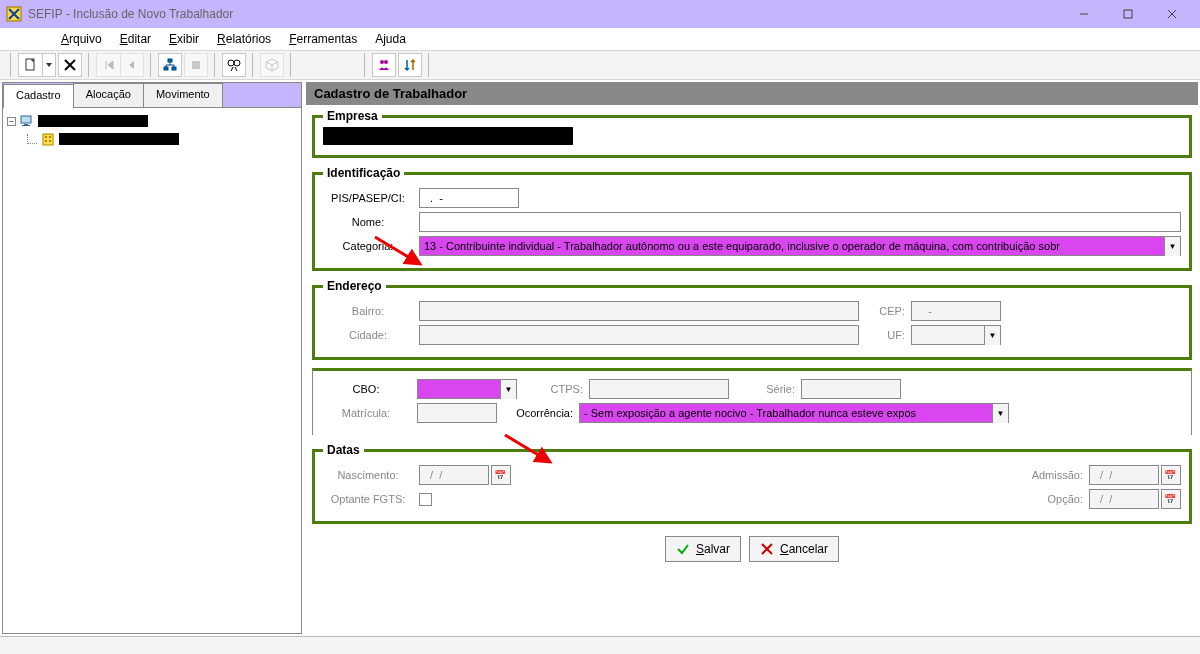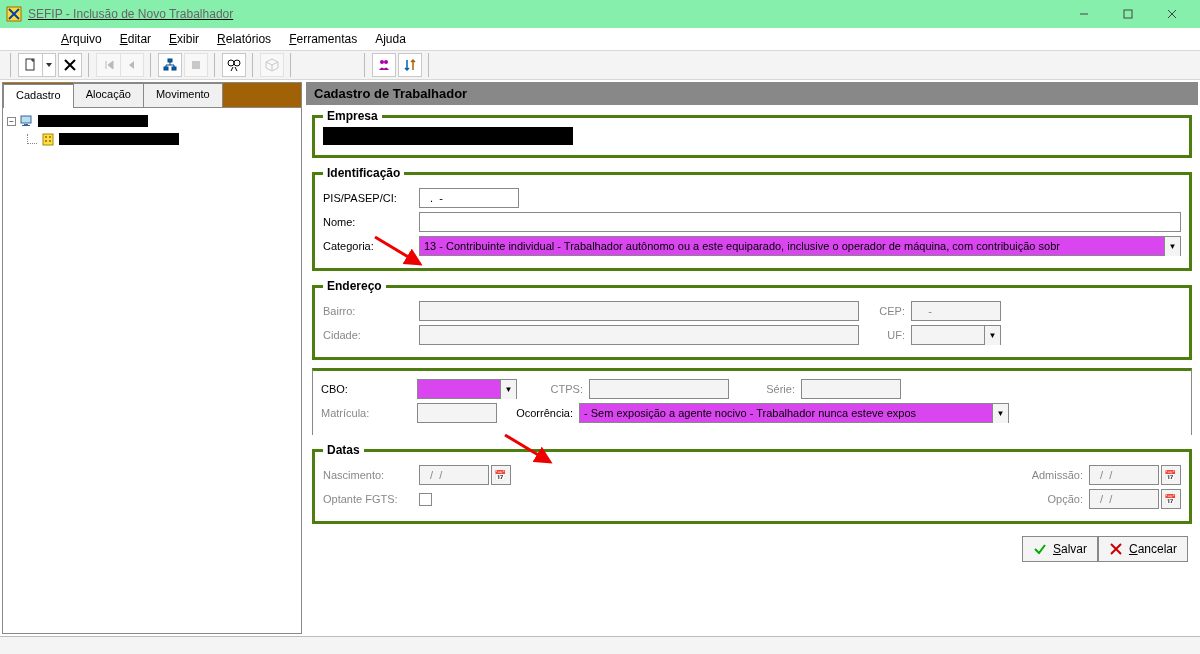--- a/index.html
+++ b/index.html
@@ -12,22 +12,21 @@
     width: 1200px;
     height: 654px;
     overflow: hidden;
     position: relative;
   }
   .titlebar {
     height: 28px;
     display: flex;
     align-items: center;
     padding: 0 6px;
-    background: #86efac;
-    text-decoration: underline;
+    background: #c4b5fd;
   }
   .titlebar .app-icon {
     width: 16px; height: 16px; margin-right: 6px;
   }
   .titlebar .title { flex: 1; color: #666; font-size: 12px; }
   .titlebar .win-btns { display: flex; }
   .titlebar .win-btn {
     width: 44px; height: 26px;
     display: flex; align-items: center; justify-content: center;
     color: #444;
@@ -74,21 +73,21 @@
   .left-pane {
     width: 300px;
     border: 1px solid #888;
     margin: 2px;
     display: flex;
     flex-direction: column;
   }
   .tabs {
     display: flex;
     height: 24px;
-    background: #a16207;
+    background: #c4b5fd;
   }
   .tab {
     padding: 4px 12px;
     border: 1px solid #888;
     border-bottom: none;
     background: #f0f0f0;
     font-size: 11px;
     margin-right: -1px;
     position: relative;
   }
@@ -156,21 +155,21 @@
     padding: 0 4px;
   }
   .form-row {
     display: flex;
     align-items: center;
     margin: 4px 0;
     gap: 6px;
   }
   .form-row label {
     width: 90px;
-    text-align: left;
+    text-align: center;
     font-size: 11px;
   }
   .form-row label.disabled { color: #888; }
   .form-row input[type="text"], .form-row select {
     border: 1px solid #888;
     height: 20px;
     padding: 0 4px;
     font-family: inherit;
     font-size: 11px;
     background: #fff;
@@ -179,21 +178,22 @@
     background: #f4f4f4;
     color: #888;
   }
   .empresa-redacted {
     background: #000;
     width: 250px; height: 18px;
     display: inline-block;
   }
   .btn-bar {
     display: flex;
-    justify-content: flex-end;
+    justify-content: center;
+    gap: 8px;
     padding: 8px 10px 6px 10px;
   }
   .btn {
     border: 1px solid #888;
     background: #f4f4f4;
     padding: 3px 10px;
     display: flex;
     align-items: center;
     gap: 6px;
     font-size: 12px;

